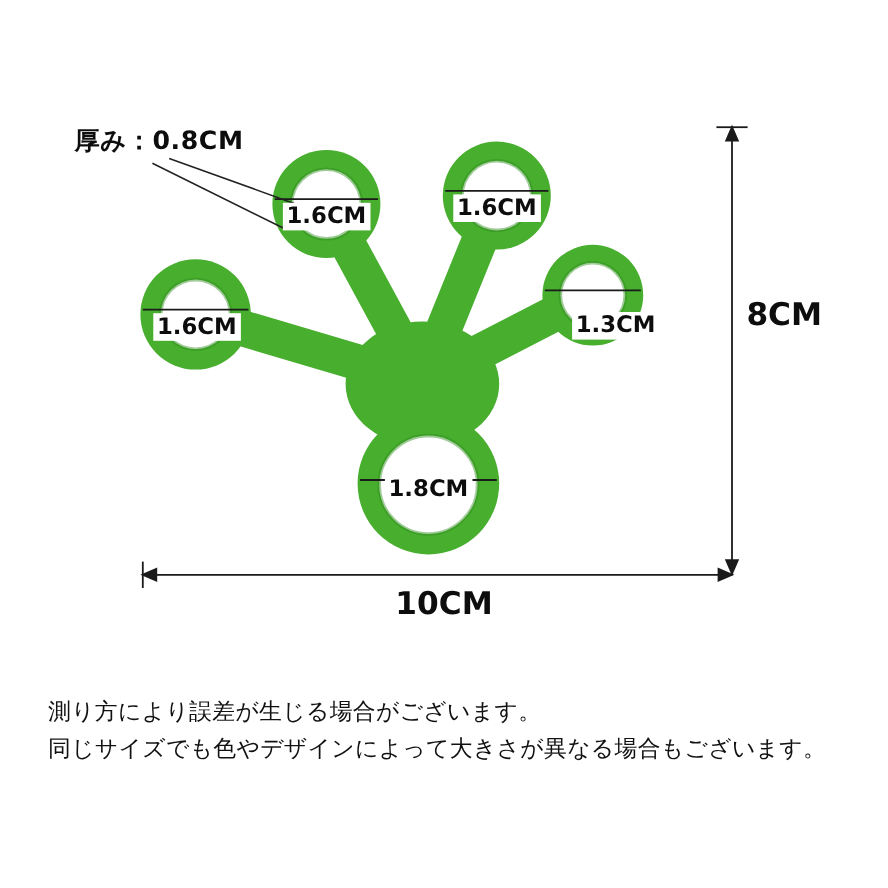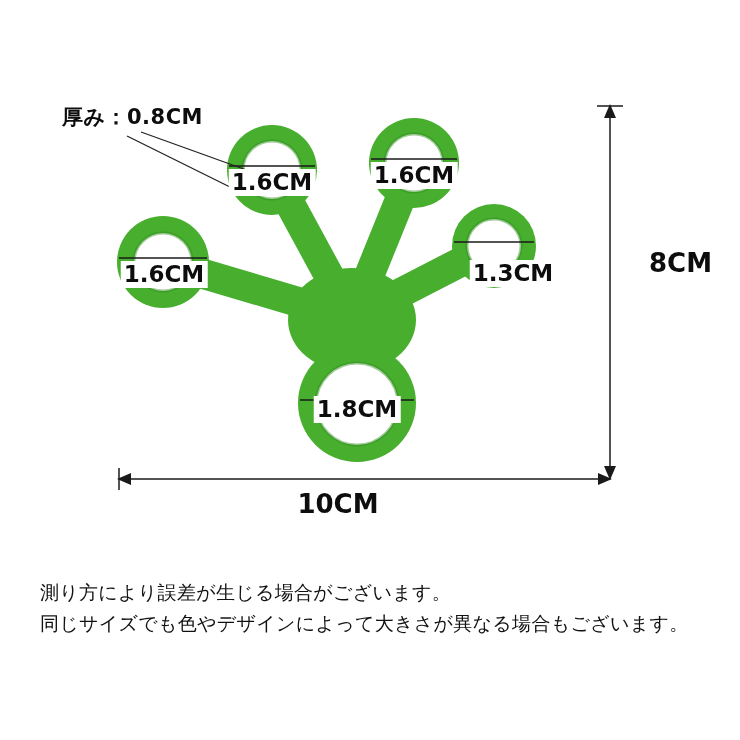--- a/index.html
+++ b/index.html
@@ -21,38 +21,39 @@
     top: 0;
   }
   .label {
     position: absolute;
     color: #0d0d0d;
     white-space: nowrap;
     user-select: none;
     text-align: right;
   }
   .ring-label {
-    font-size: 23px;
+    font-size: 19px;
     font-weight: bold;
     background: #ffffff;
     padding: 1px 3px;
     line-height: 1.1;
     transform: translateX(-50%);
   }
   .thickness-label {
     font-size: 21px;
     font-weight: bold;
     letter-spacing: 0.5px;
   }
   .dim-label {
     font-size: 26px;
     font-weight: bold;
   }
   .dim-label.centered {
     transform: translateX(-50%);
+    margin-left: 32px;
   }
   .note {
     font-size: 19px;
     color: #111111;
     letter-spacing: 0.3px;
   }
 </style>
 </head>
 <body>
 
@@ -115,19 +116,19 @@
   </svg>
 
   <div class="label thickness-label" style="left:62px; top:103px;">厚み：0.8CM</div>
 
   <div class="label ring-label" style="left:164px; top:261px;">1.6CM</div>
   <div class="label ring-label" style="left:272px; top:169px;">1.6CM</div>
   <div class="label ring-label" style="left:414px; top:162px;">1.6CM</div>
   <div class="label ring-label" style="left:513px; top:260px;">1.3CM</div>
   <div class="label ring-label" style="left:357px; top:396px;">1.8CM</div>
 
-  <div class="label dim-label" style="left:622px; top:248px;margin-left:27px;">8CM</div>
+  <div class="label dim-label" style="left:622px; top:248px;">8CM</div>
   <div class="label dim-label centered" style="left:338px; top:489px;">10CM</div>
 
   <div class="label note" style="left:40px; top:611px;">同じサイズでも色やデザインによって大きさが異なる場合もございます。</div>
   <div class="label note" style="left:40px; top:580px;">測り方により誤差が生じる場合がございます。</div>
 
 </div>
 
 </body></html>

